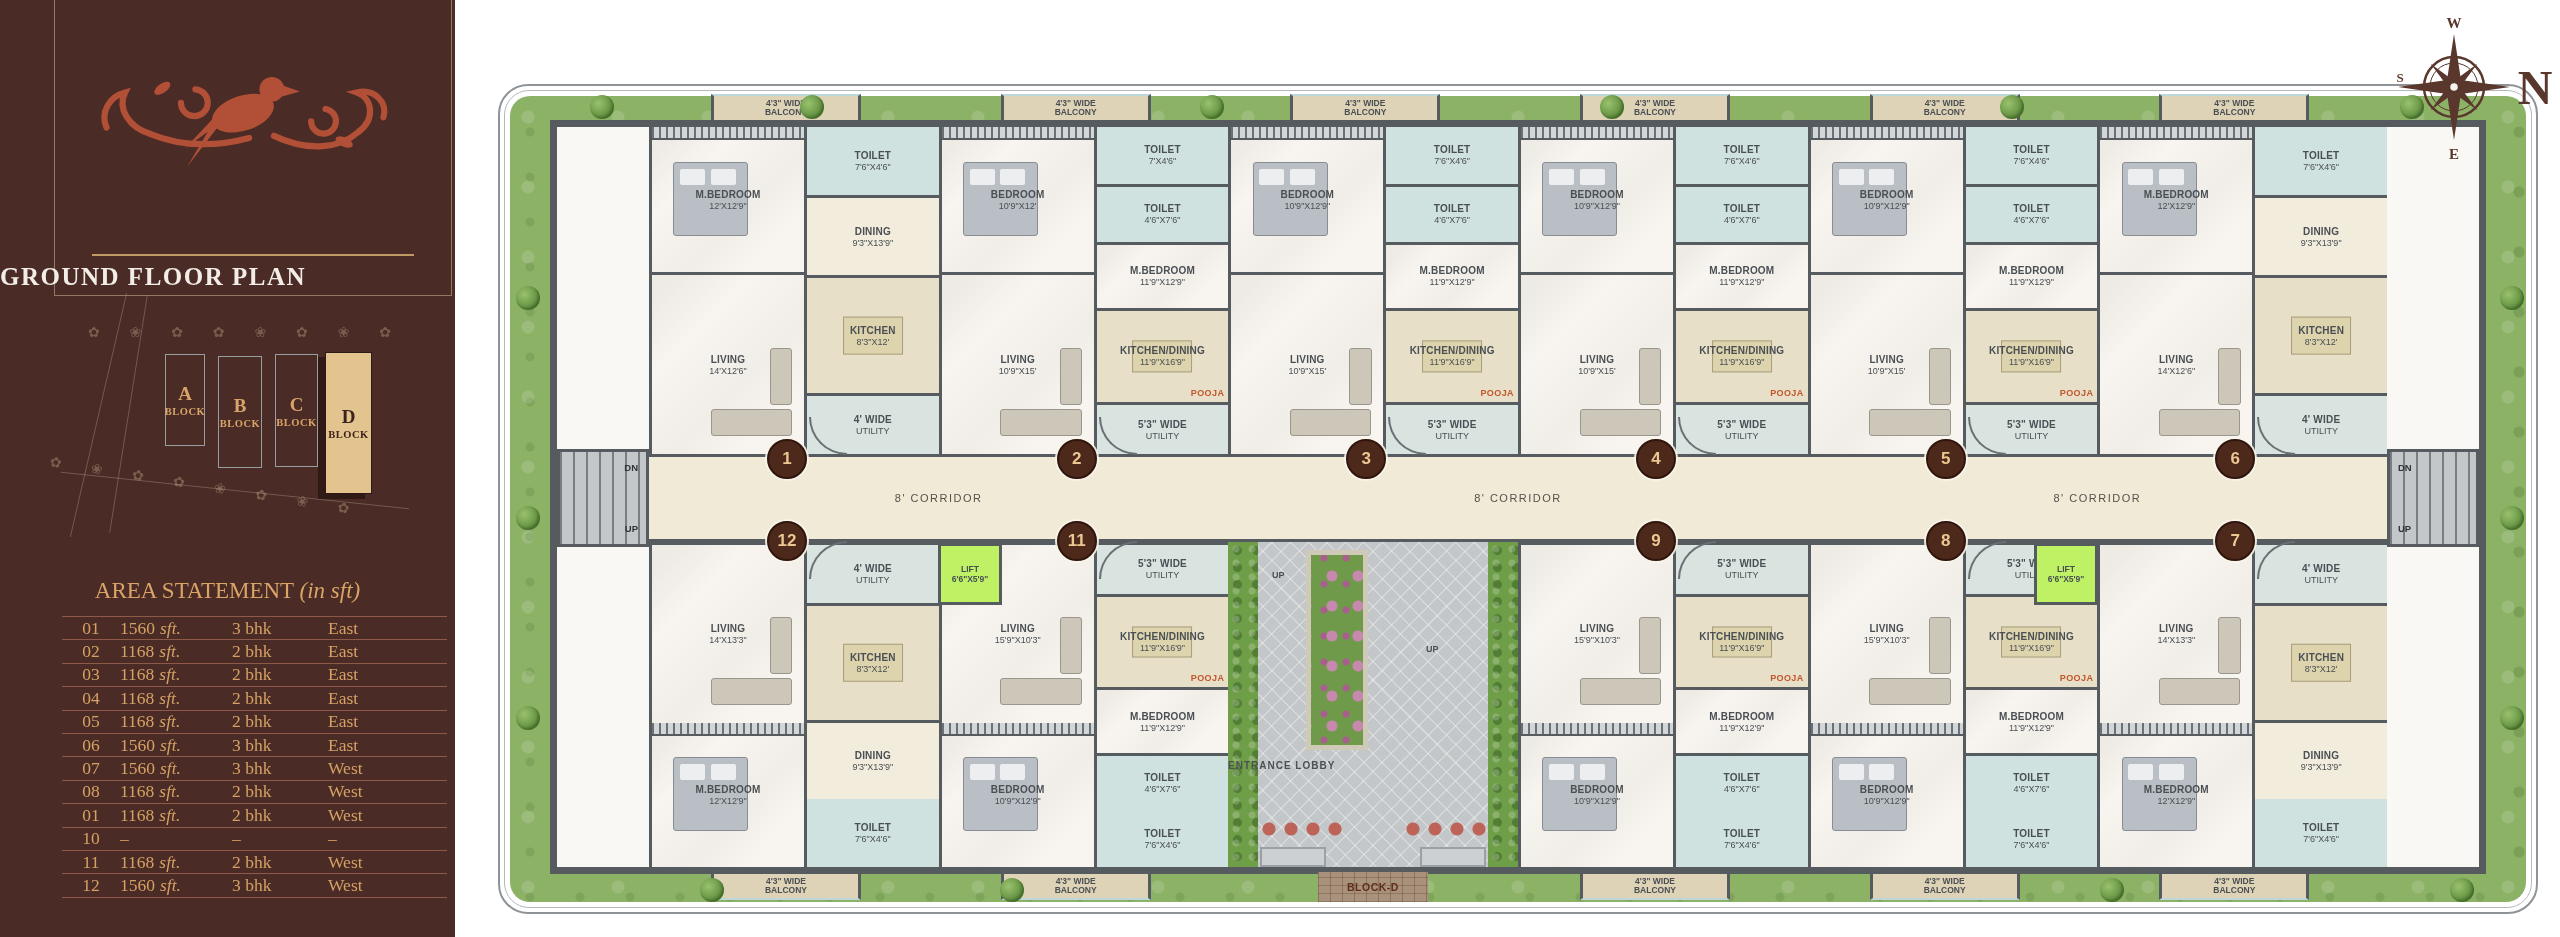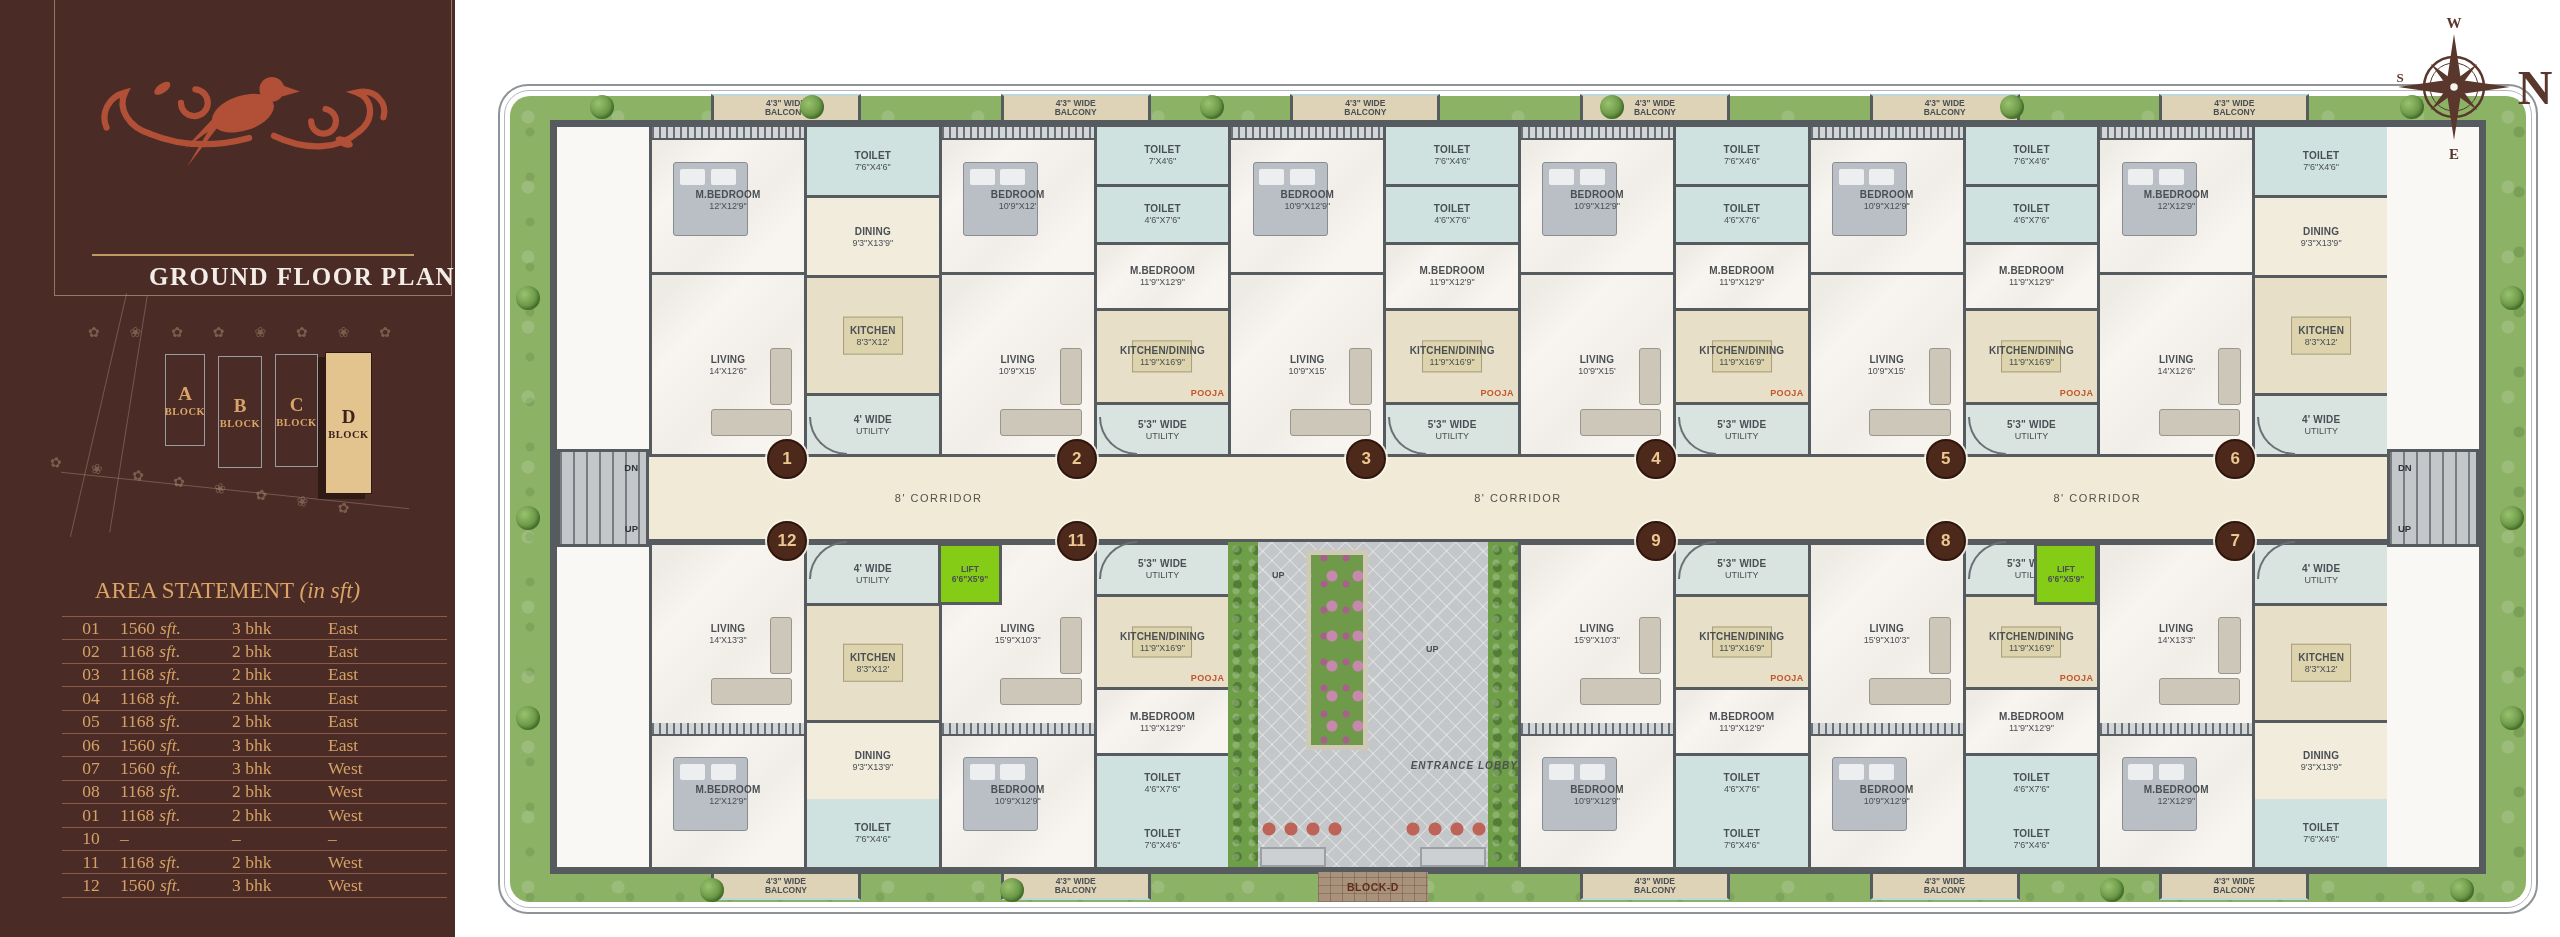--- a/index.html
+++ b/index.html
@@ -6,21 +6,21 @@
     font-family:"Liberation Sans",sans-serif;}
   
   #sidebar{position:absolute;left:0;top:0;width:455px;height:937px;background:#4a2b26;}
   #frame{position:absolute;left:54px;top:-14px;width:396px;height:308px;border:1px solid rgba(223,196,164,.5);}
   #logo{position:absolute;left:90px;top:40px;width:310px;height:140px;}
   #block-title{position:absolute;left:0;width:455px;top:182px;text-align:center;
     font-family:"Liberation Serif",serif;color:#f4f0ea;font-weight:bold;}
   #block-title .t1{font-size:44px;letter-spacing:2px;}
   #block-title .t2{font-size:58px;letter-spacing:2px;}
   #title-rule{position:absolute;left:92px;top:254px;width:322px;height:2px;background:#c09a62;}
-  #subtitle{position:absolute;left:0;width:455px;top:263px;text-align:right;font-family:"Liberation Serif",serif;
+  #subtitle{position:absolute;left:0;width:455px;top:263px;text-align:left;font-family:"Liberation Serif",serif;
     font-size:25px;font-weight:bold;color:#f2ede6;letter-spacing:1.5px;}
   #siteplan{position:absolute;left:0;top:300px;width:455px;height:270px;}
   .decor{position:absolute;color:rgba(205,175,145,.38);font-size:14px;letter-spacing:13px;white-space:nowrap;}
   .d1{left:88px;top:24px;}
   .d2{left:48px;top:178px;transform:rotate(9deg);}
   .sline{position:absolute;background:rgba(195,175,160,.35);}
   .sl1{left:98px;top:-10px;width:1px;height:250px;transform:rotate(13deg);}
   .sl2{left:128px;top:-6px;width:1px;height:240px;transform:rotate(9deg);}
   .sl3{left:60px;top:190px;width:350px;height:1px;transform:rotate(6deg);}
   .site-block{position:absolute;display:flex;flex-direction:column;align-items:center;justify-content:center;
@@ -98,21 +98,21 @@
   .arc-bot{border-bottom:none;border-right:none;border-radius:100% 0 0 0;}
   #overlay{position:absolute;inset:0;pointer-events:none;}
   .balcony{position:absolute;height:29px;background:#ded3b6;border:3px solid #565b60;box-sizing:border-box;
     display:flex;flex-direction:column;align-items:center;justify-content:center;line-height:1.05;}
   .balcony .rn,.balcony .rd{font-size:8.5px;font-weight:bold;color:#4a4f54;}
   .balcony.btop{border-top:2px solid #bcd8da;}
   .balcony.bbot{border-bottom:2px solid #bcd8da;}
   .tree{position:absolute;width:24px;height:24px;border-radius:50%;
     background:radial-gradient(circle at 35% 35%,#9ac26e,#5d8c3c 70%);
     box-shadow:inset -2px -2px 3px rgba(30,60,15,.4);}
-  .lift{position:absolute;width:64px;height:62px;background:#84cc16;border:3px solid #565b60;box-sizing:border-box;
+  .lift{position:absolute;width:64px;height:62px;background:#bef264;border:3px solid #565b60;box-sizing:border-box;
     display:flex;flex-direction:column;align-items:center;justify-content:center;z-index:4;}
   .lift span{font-size:8.5px;font-weight:bold;color:#4a4f54;}
   
   #courtyard{position:absolute;left:671px;top:412px;width:290px;height:328px;border-top:3px solid #565b60;
     box-sizing:border-box;background-color:#c4c7c9;
     background-image:repeating-linear-gradient(45deg,rgba(255,255,255,.3) 0 1.5px,transparent 1.5px 13px),
       repeating-linear-gradient(-45deg,rgba(255,255,255,.3) 0 1.5px,transparent 1.5px 13px);}
   .hedge{position:absolute;top:0;width:30px;height:100%;background-color:#6f9e48;
     background-image:radial-gradient(circle,rgba(255,255,255,.2) 0 3px,transparent 4px),
       radial-gradient(circle,rgba(20,60,10,.32) 0 4px,transparent 5px);background-size:16px 14px,19px 17px;}
@@ -122,22 +122,22 @@
     background-image:radial-gradient(circle,#c788ad 0 5px,transparent 6px),
       radial-gradient(circle,#a95f8d 0 3px,transparent 4px);
     background-size:26px 30px,22px 26px;background-position:8px 6px,2px 16px;}
   #ramp{position:absolute;left:150px;top:6px;width:118px;height:84px;background:#dfe1e2;border:2px solid #9aa0a4;
     box-sizing:border-box;display:flex;align-items:center;justify-content:center;
     background-image:repeating-linear-gradient(180deg,rgba(120,125,130,.35) 0 2px,transparent 2px 10px);}
   #ramp span{font-size:10px;letter-spacing:1px;color:#4a4f54;font-weight:bold;}
   .cy-up{position:absolute;font-size:9px;color:#4a4f54;font-weight:bold;}
   #cy-up-a{left:44px;top:28px;}
   #cy-up-b{left:198px;top:102px;}
-  #lobby-label{position:absolute;left:0;width:100%;top:218px;text-align:right;font-size:10px;
-    letter-spacing:1px;color:#4d5156;font-weight:bold;font-style:italic;}
+  #lobby-label{position:absolute;left:0;width:100%;top:218px;text-align:left;font-size:10px;
+    letter-spacing:1px;color:#4d5156;font-weight:bold;}
   .shrub{position:absolute;bottom:26px;width:86px;height:24px;
     background-image:radial-gradient(circle,#bd6358 0 6px,transparent 7px),
       radial-gradient(circle,#8f4038 0 3px,transparent 4px);background-size:22px 24px,22px 24px;}
   .shrub.sl{left:30px;}.shrub.sr{right:30px;}
   .cstep{position:absolute;bottom:0;width:66px;height:20px;background:#cdd0d2;border:2px solid #9aa0a4;box-sizing:border-box;}
   .cstep.csl{left:32px;}.cstep.csr{right:32px;}
   #block-path{position:absolute;left:818px;top:786px;width:110px;height:30px;background:#a9927b;
     background-image:repeating-linear-gradient(90deg,rgba(90,60,40,.35) 0 1.5px,transparent 1.5px 12px),
       repeating-linear-gradient(0deg,rgba(90,60,40,.3) 0 1.5px,transparent 1.5px 8px);
     display:flex;align-items:center;justify-content:center;}

